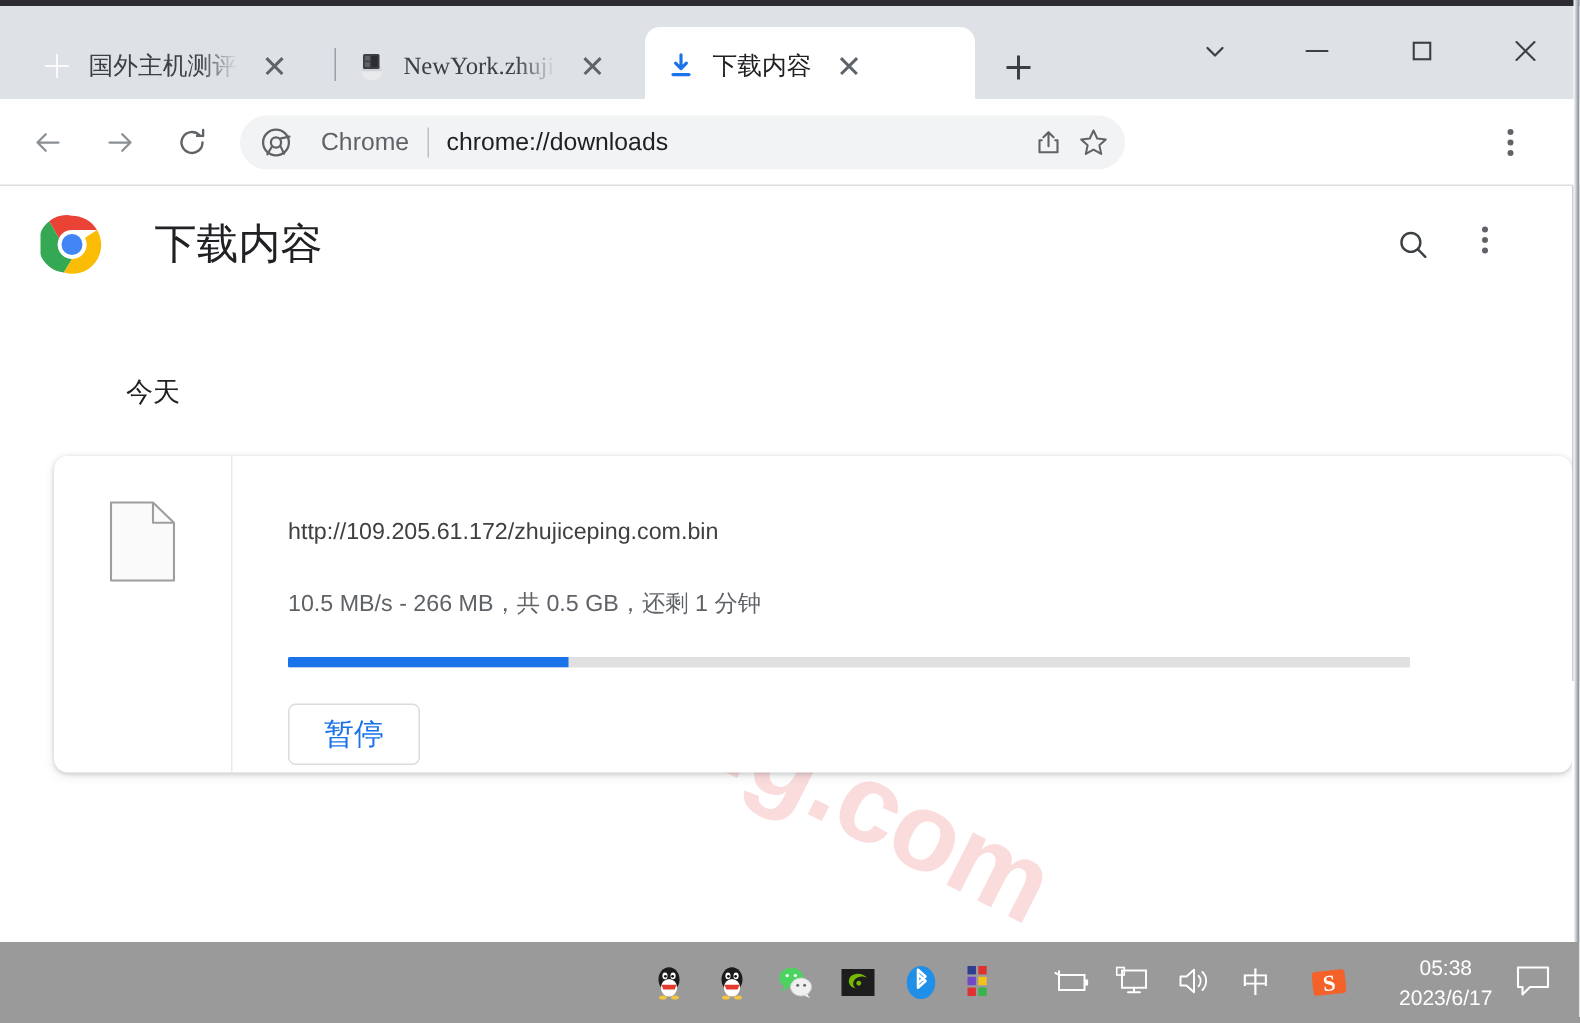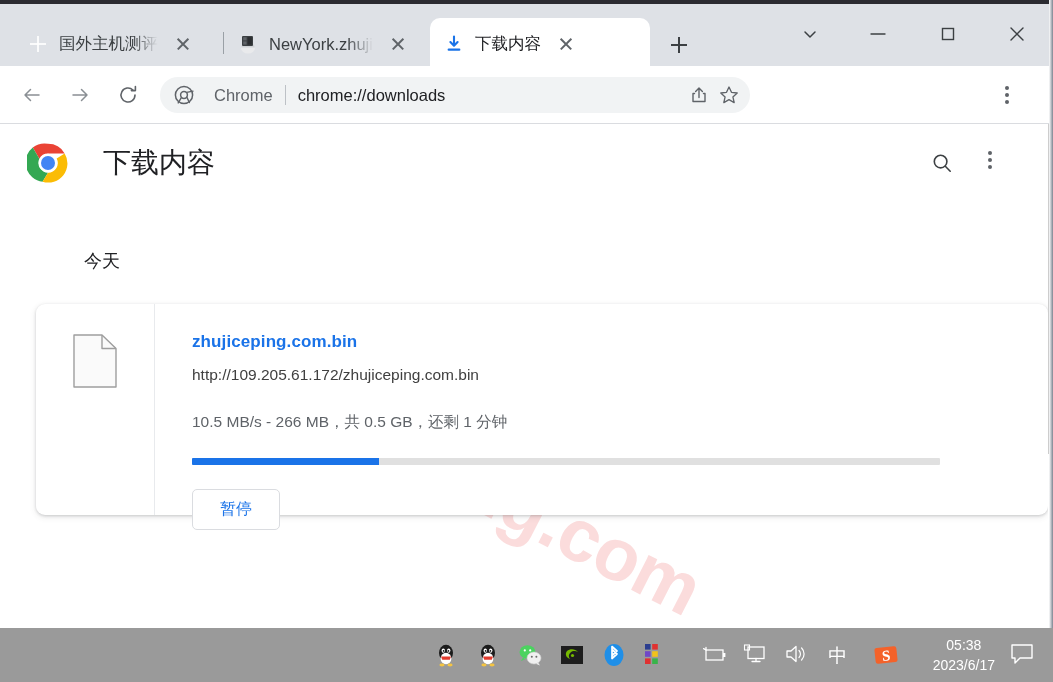--- a/index.html
+++ b/index.html
@@ -24,20 +24,21 @@
     background: #dee1e6;
     border-top: 4px solid #2b2b31;
   }
   .tab {
     position: absolute; top: 14px;
     height: 52px;
     display: flex; align-items: center;
     padding: 0 6px 0 14px;
     border-radius: 10px 10px 0 0;
     cursor: default;
+    font-family: Liberation Serif, serif;
   }
   .tab.inactive { background: transparent; }
   .tab.active { background: #ffffff; }
   .tab-favicon {
     width: 20px; height: 20px;
     flex: 0 0 20px;
     margin-right: 11px;
     position: relative;
   }
   .tab-title {
@@ -248,21 +249,21 @@
   }
   #dl-actions { margin-top: 24px; display: flex; gap: 15px; }
   .dl-btn {
     height: 41px;
     min-width: 88px;
     padding: 0 18px;
     border: 1px solid #dadce0;
     border-radius: 5px;
     background: #fff;
     color: #1a73e8;
-    font-size: 16px;
+    font-size: 20px;
     font-family: inherit;
     cursor: pointer;
     display: flex; align-items: center; justify-content: center;
   }
 
   
   #scrollbar-track {
     position: absolute; right: 0; top: 124px;
     width: 5px; height: 492px;
     background: #ffffff;
@@ -452,21 +453,20 @@
     <div id="dl-card">
       <div id="file-icon-cell">
         <span>
           <svg width="44" height="54" viewBox="0 0 44 54">
             <path d="M1 1h28l14 13.5V53H1z" fill="#fafafa" stroke="#9e9e9e" stroke-width="1.4" stroke-linejoin="round"></path>
             <path d="M29 1v13.5h14" fill="none" stroke="#9e9e9e" stroke-width="1.4" stroke-linejoin="round"></path>
           </svg>
         </span>
       </div>
       <div id="dl-body">
-        <a id="dl-filename" href="#" style="text-decoration:none;">zhujiceping.com.bin</a>
         <div id="dl-url">http://109.205.61.172/zhujiceping.com.bin</div>
         <div id="dl-status">10.5 MB/s - 266 MB，共 0.5 GB，还剩 1 分钟</div>
         <div id="progress-track">
           <div id="progress-fill" style="width: 25%; background: rgb(26, 115, 232);"></div>
         </div>
         <div id="dl-actions">
           <button class="dl-btn">暂停</button>
         </div>
       </div>
     </div>

